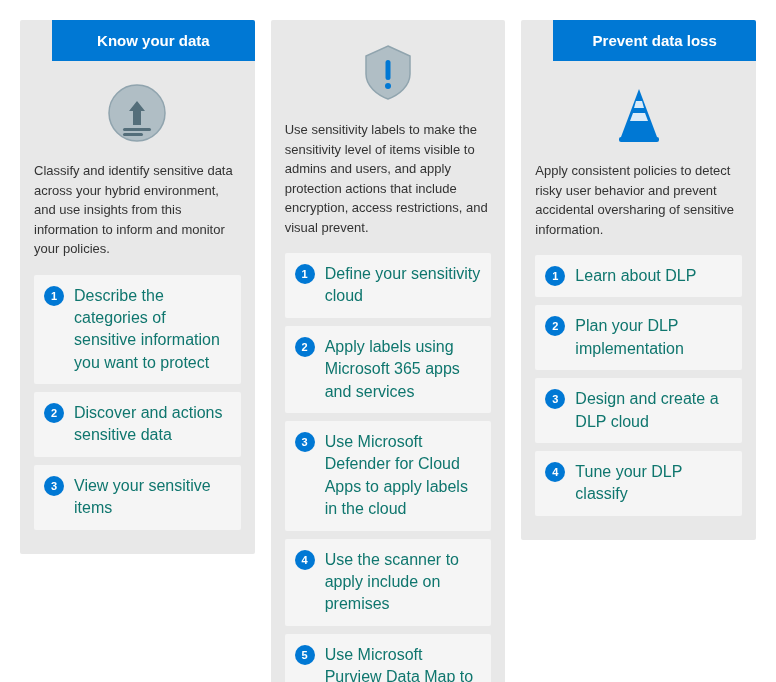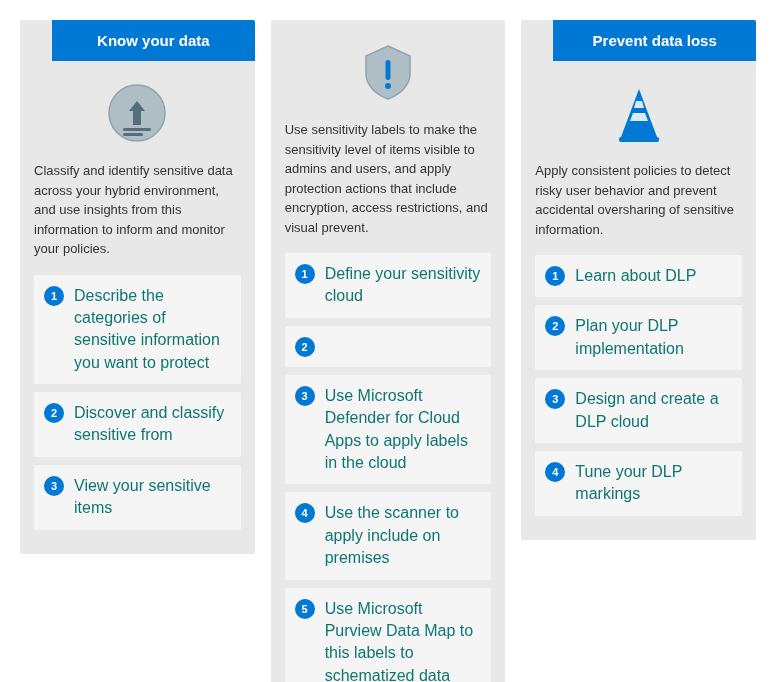--- a/index.html
+++ b/index.html
@@ -97,21 +97,21 @@
           <rect x="18" y="52" width="20" height="3" rx="1.5" fill="#546e7a"></rect>
         </svg>
       </div>
       <p class="description">Classify and identify sensitive data across your hybrid environment, and use insights from this information to inform and monitor your policies.</p>
       <div class="step-item">
         <div class="step-badge">1</div>
         <span class="step-text">Describe the categories of sensitive information you want to protect</span>
       </div>
       <div class="step-item">
         <div class="step-badge">2</div>
-        <span class="step-text">Discover and classify sensitive from</span>
+        <span class="step-text">Discover and actions sensitive data</span>
       </div>
       <div class="step-item">
         <div class="step-badge">3</div>
         <span class="step-text">View your sensitive items</span>
       </div>
     </div>
   </div>
 
   <div class="column">
     <div class="col-body">
@@ -125,20 +125,21 @@
           <circle cx="32" cy="46" r="3" fill="#0078d4"></circle>
         </svg>
       </div>
       <p class="description">Use sensitivity labels to make the sensitivity level of items visible to admins and users, and apply protection actions that include encryption, access restrictions, and visual prevent.</p>
       <div class="step-item">
         <div class="step-badge">1</div>
         <span class="step-text">Define your sensitivity cloud</span>
       </div>
       <div class="step-item">
         <div class="step-badge">2</div>
+        <span class="step-text">Apply labels using Microsoft 365 apps and services</span>
       </div>
       <div class="step-item">
         <div class="step-badge">3</div>
         <span class="step-text">Use Microsoft Defender for Cloud Apps to apply labels in the cloud</span>
       </div>
       <div class="step-item">
         <div class="step-badge">4</div>
         <span class="step-text">Use the scanner to apply include on premises</span>
       </div>
       <div class="step-item">
@@ -172,17 +173,17 @@
       <div class="step-item">
         <div class="step-badge">2</div>
         <span class="step-text">Plan your DLP implementation</span>
       </div>
       <div class="step-item">
         <div class="step-badge">3</div>
         <span class="step-text">Design and create a DLP cloud</span>
       </div>
       <div class="step-item">
         <div class="step-badge">4</div>
-        <span class="step-text">Tune your DLP markings</span>
+        <span class="step-text">Tune your DLP classify</span>
       </div>
     </div>
   </div>
 </div>
 
 </body></html>

